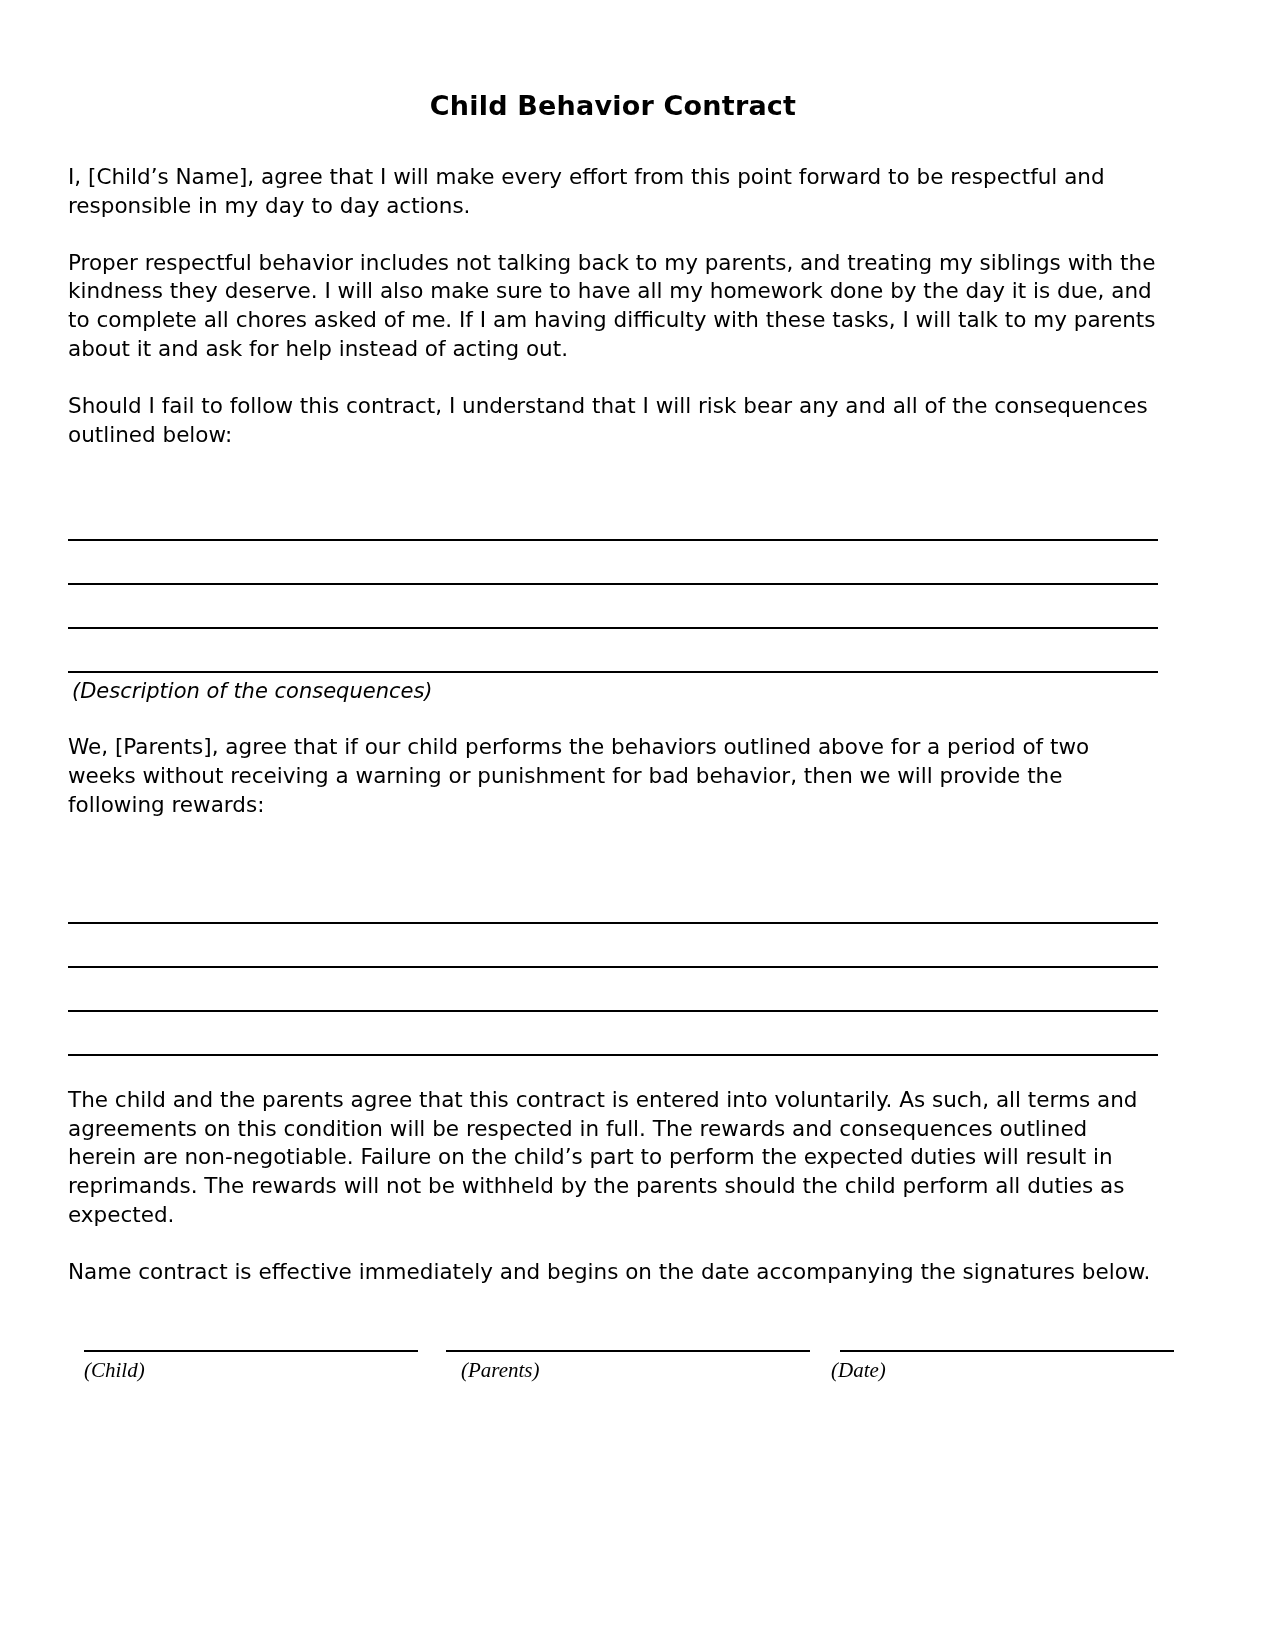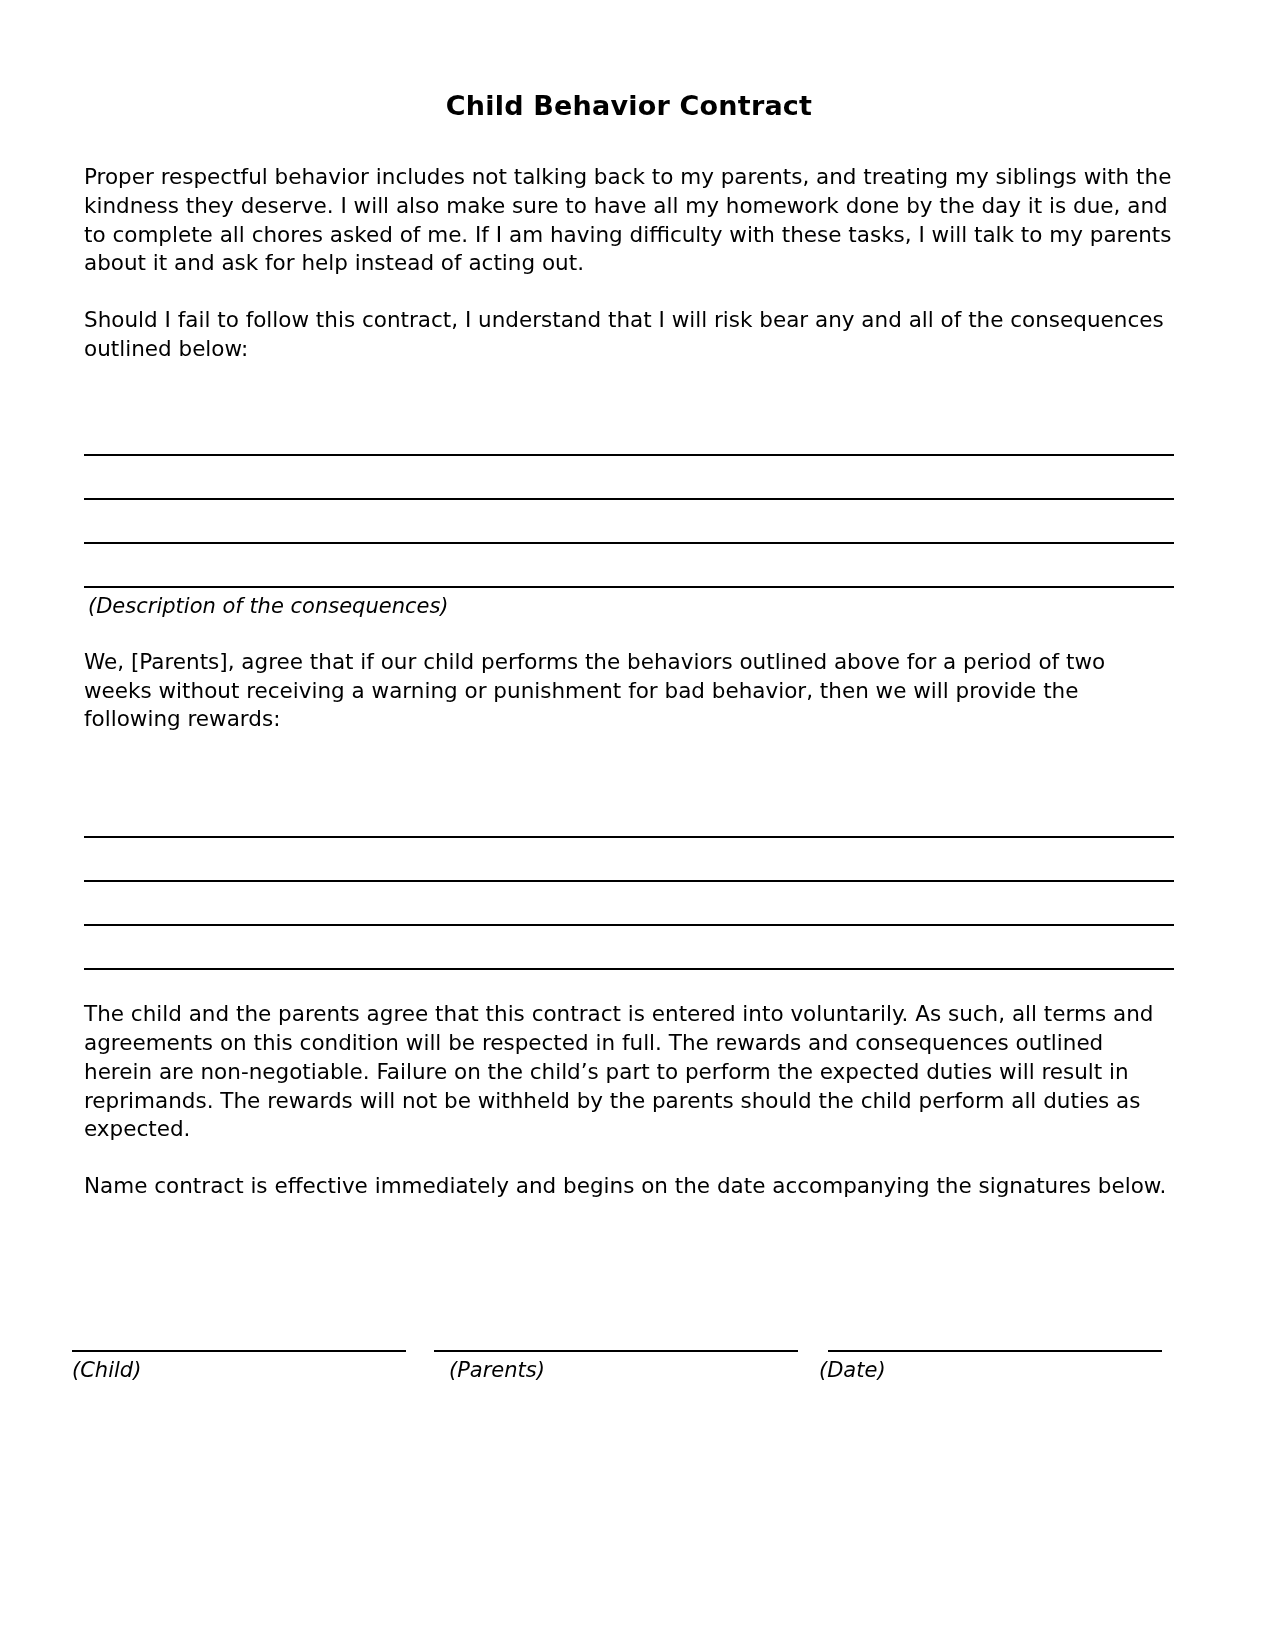--- a/index.html
+++ b/index.html
@@ -15,21 +15,21 @@
     width: 1275px;
     height: 1650px;
     position: relative;
     background: #ffffff;
     box-sizing: border-box;
     padding: 0;
     overflow: hidden;
   }
   .content {
     position: absolute;
-    left: 84px;
+    left: 68px;
     top: 90px;
     width: 1090px;
   }
   .doc-title {
     text-align: center;
     font-size: 27px;
     font-weight: bold;
     letter-spacing: 0.2px;
     margin: 0 0 42px 0;
     font-family: "DejaVu Sans", sans-serif;
@@ -51,23 +51,24 @@
   .rule.first { height: 44px; }
   .caption {
     font-size: 21px;
     font-style: italic;
     margin: 6px 0 0 4px;
   }
   .gap-sm { height: 18px; }
   .gap-md { height: 30px; }
   .sig-area {
     position: absolute;
-    left: 72px;
+    left: 84px;
     top: 1332px;
     width: 1090px;
+    font-family: Liberation Serif, serif;
   }
   .sig-row {
     display: flex;
     align-items: flex-end;
   }
   .sig-line {
     border-bottom: 2px solid #000;
     height: 18px;
   }
   .sig-child { width: 340px; }
@@ -87,20 +88,21 @@
 </style>
 </head>
 <body>
 
 <div class="page">
 
   <div class="content">
 
     <h1 class="doc-title">Child Behavior Contract</h1>
 
+    <p class="para">I, [Child’s Name], agree that I will make every effort from this point forward to be respectful and responsible in my day to day actions.</p>
     <p class="para">Proper respectful behavior includes not talking back to my parents, and treating my siblings with the kindness they deserve. I will also make sure to have all my homework done by the day it is due, and to complete all chores asked of me. If I am having difficulty with these tasks, I will talk to my parents about it and ask for help instead of acting out.</p>
     <p class="para">Should I fail to follow this contract, I understand that I will risk bear any and all of the consequences outlined below:</p>
 
     <div class="gap-sm"></div>
 
     <div class="rule-block">
       <div class="rule first"></div>
       <div class="rule"></div>
       <div class="rule"></div>
       <div class="rule"></div>

